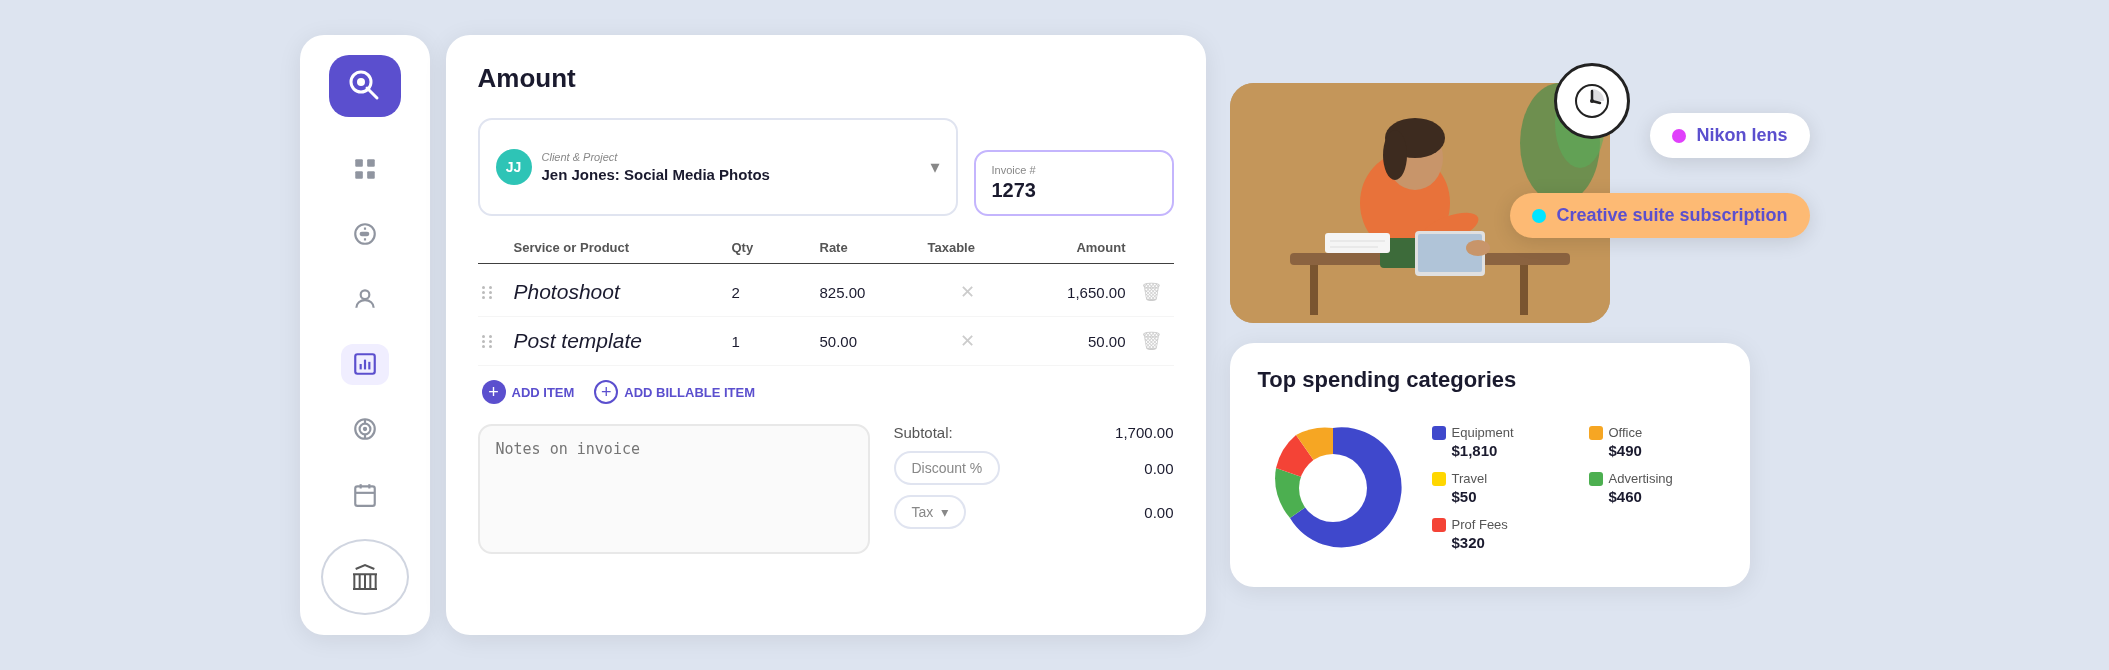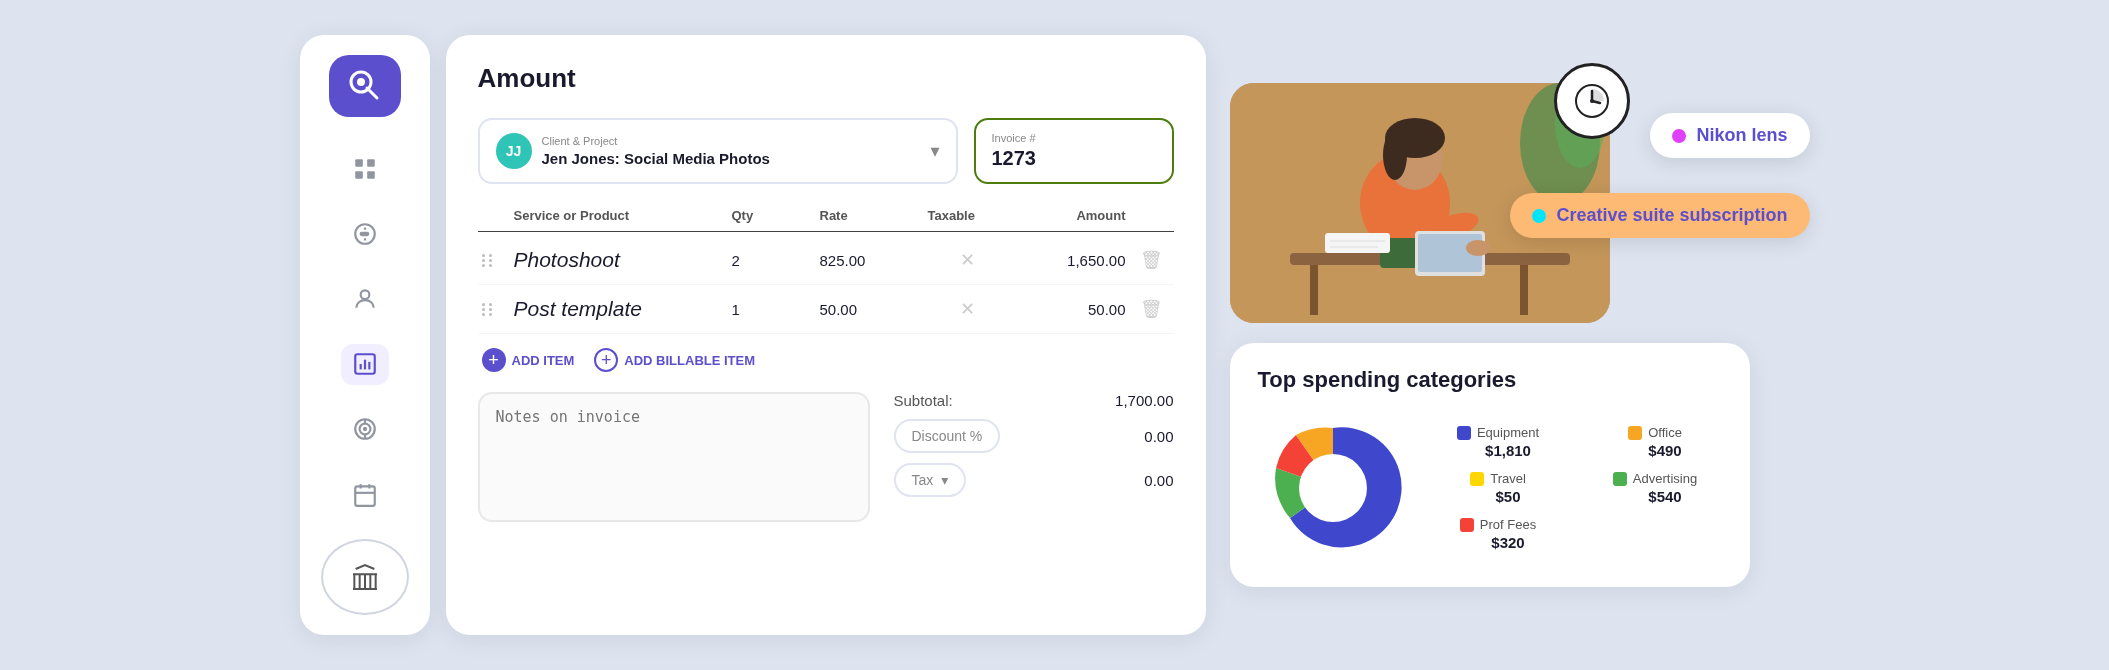--- a/index.html
+++ b/index.html
@@ -187,38 +187,40 @@
 
     .client-info {
       flex: 1;
     }
 
     .client-label {
       font-size: 11px;
       color: #888;
       line-height: 1;
       margin-bottom: 3px;
+      font-style: italic;
     }
 
     .client-name {
       font-size: 15px;
       font-weight: 600;
       color: #1a1a2e;
     }
 
     .client-chevron {
       color: #888;
       font-size: 18px;
     }
 
     .invoice-num-box {
       width: 200px;
-      border: 2px solid #4d7c0f;
+      border: 2px solid #c4b5fd;
       border-radius: 14px;
       padding: 12px 16px;
+      margin-top: 32px;
     }
 
     .invoice-num-label {
       font-size: 11px;
       color: #888;
       margin-bottom: 3px;
     }
 
     .invoice-num-value {
       font-size: 20px;
@@ -489,21 +491,20 @@
     .spending-legend {
       display: grid;
       grid-template-columns: 1fr 1fr;
       gap: 12px 24px;
       flex: 1;
     }
 
     .legend-item {
       display: flex;
       flex-direction: column;
-      align-items: center;
     }
 
     .legend-header {
       display: flex;
       align-items: center;
       gap: 6px;
       margin-bottom: 2px;
     }
 
     .legend-color {
@@ -816,21 +817,21 @@
               <span class="legend-name">Travel</span>
             </div>
             <span class="legend-value">$50</span>
           </div>
 
           <div class="legend-item">
             <div class="legend-header">
               <div class="legend-color" style="background: #4caf50;"></div>
               <span class="legend-name">Advertising</span>
             </div>
-            <span class="legend-value">$540</span>
+            <span class="legend-value">$460</span>
           </div>
 
           <div class="legend-item">
             <div class="legend-header">
               <div class="legend-color" style="background: #f44336;"></div>
               <span class="legend-name">Prof Fees</span>
             </div>
             <span class="legend-value">$320</span>
           </div>
         </div>

